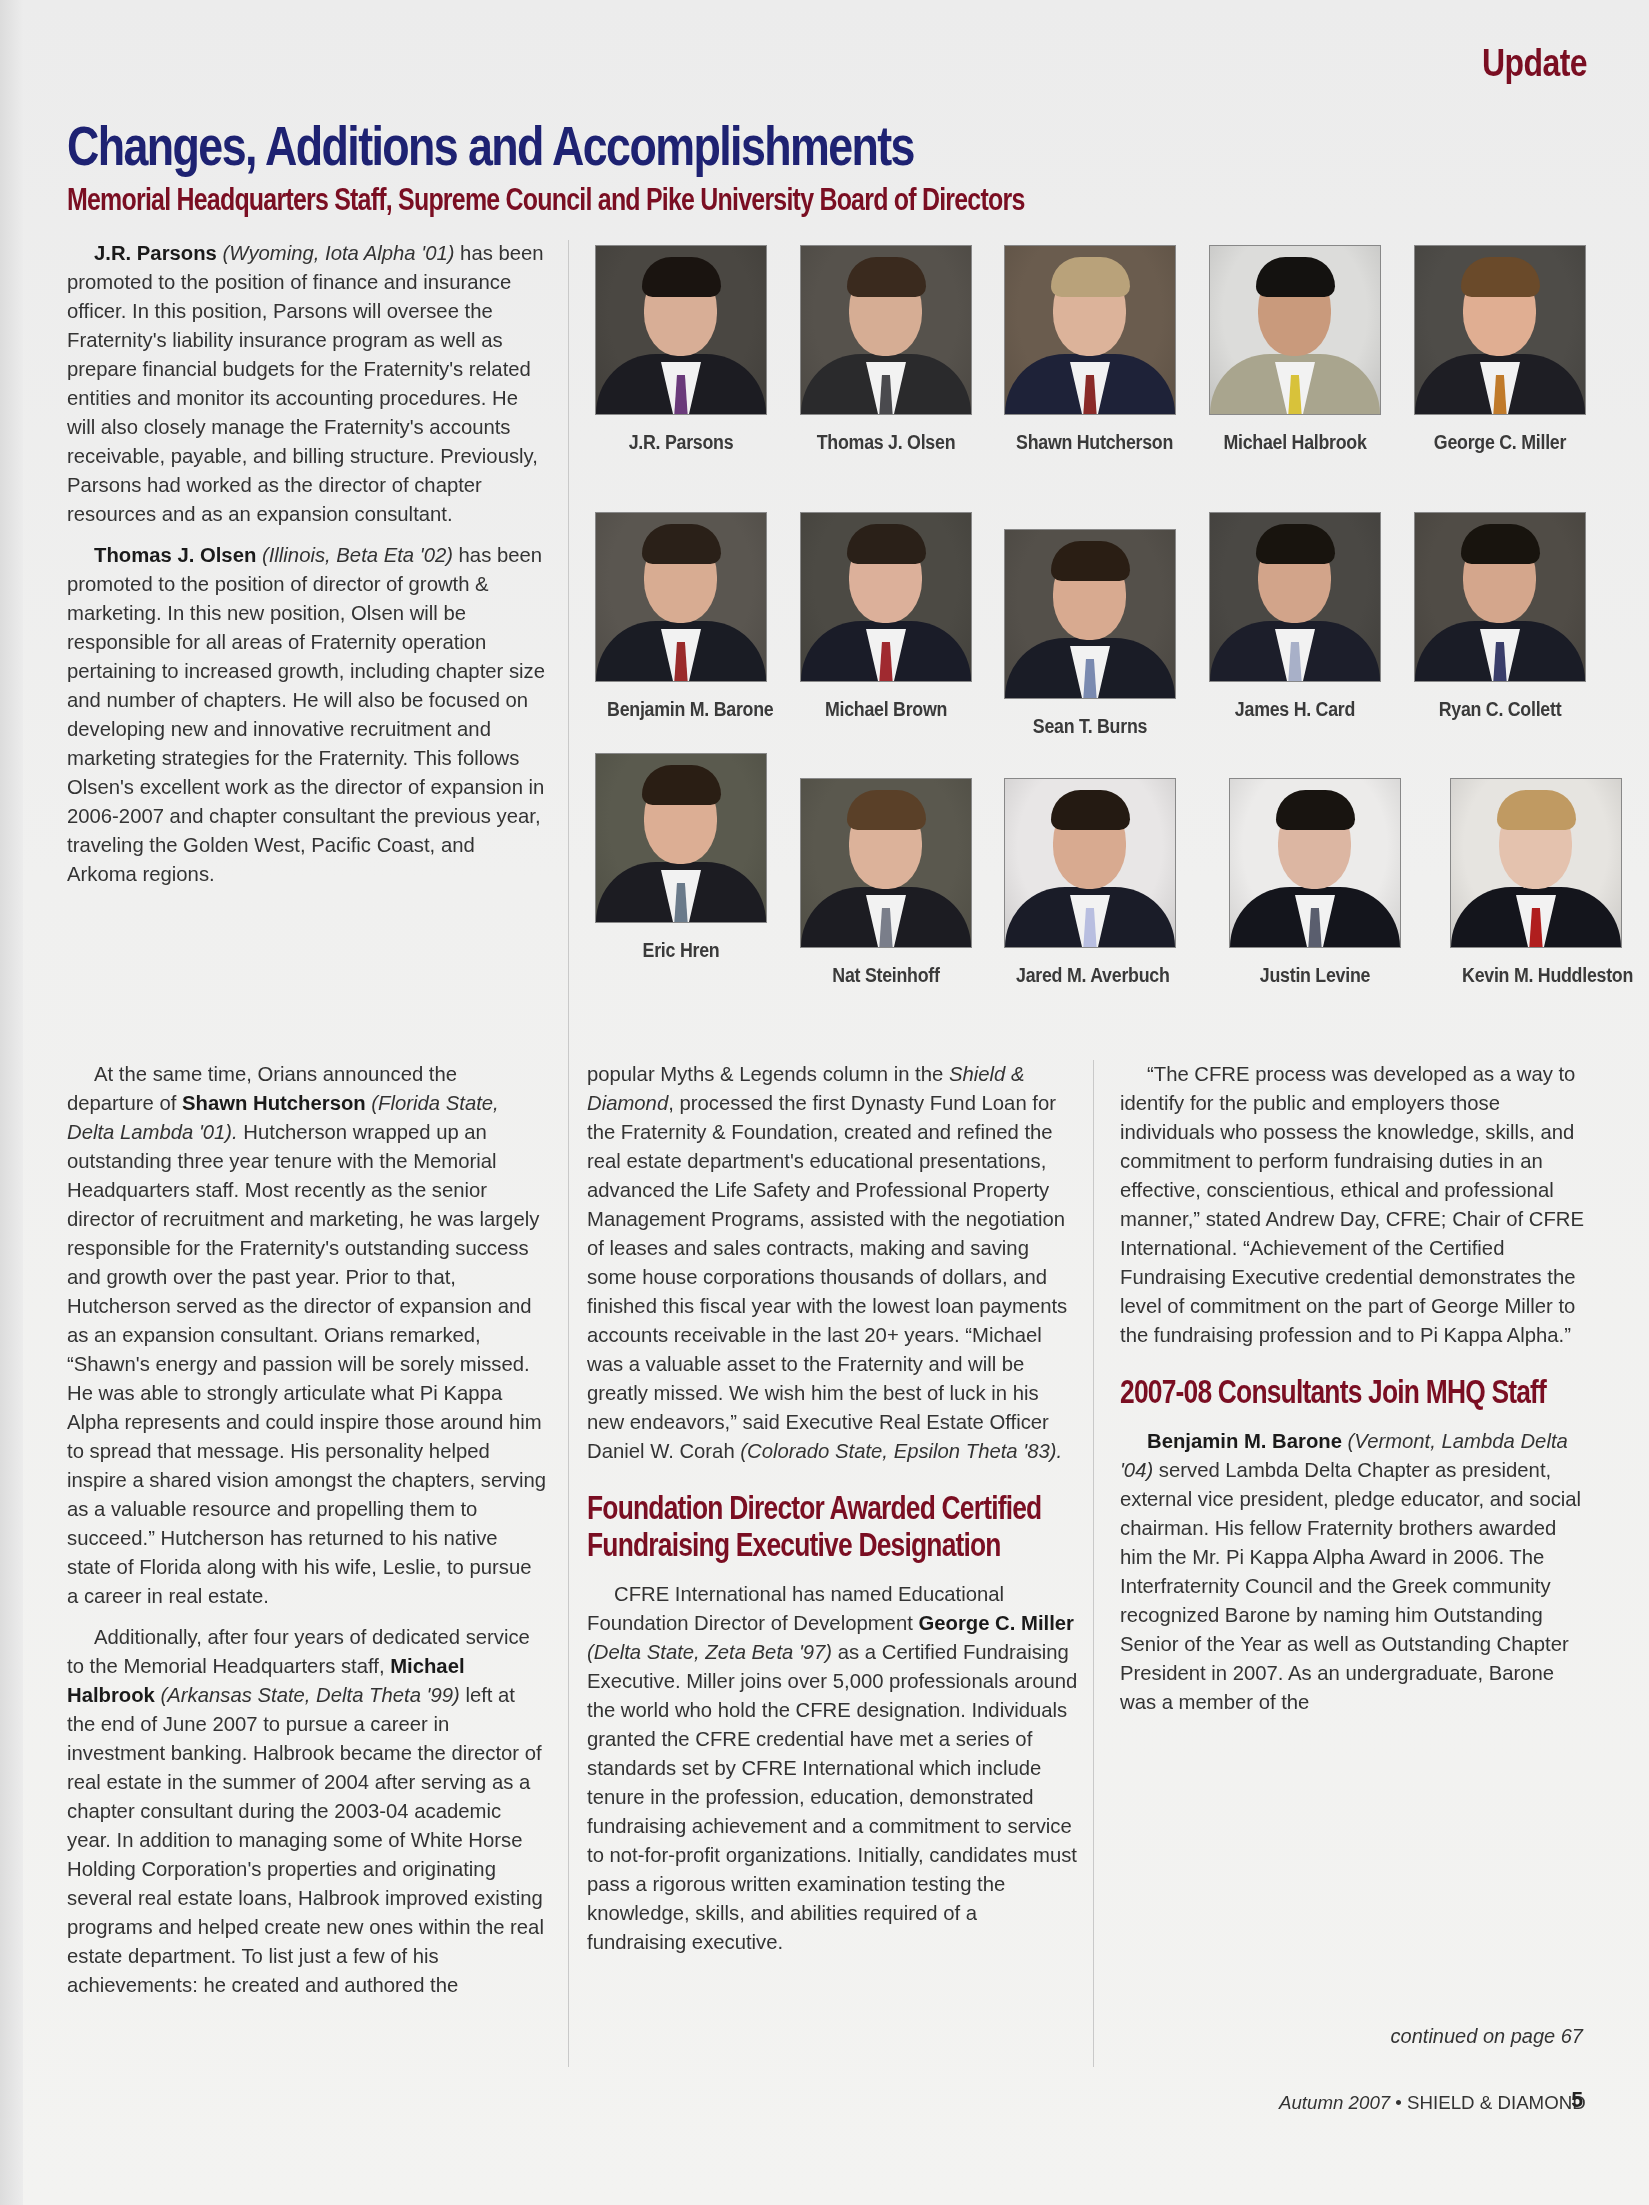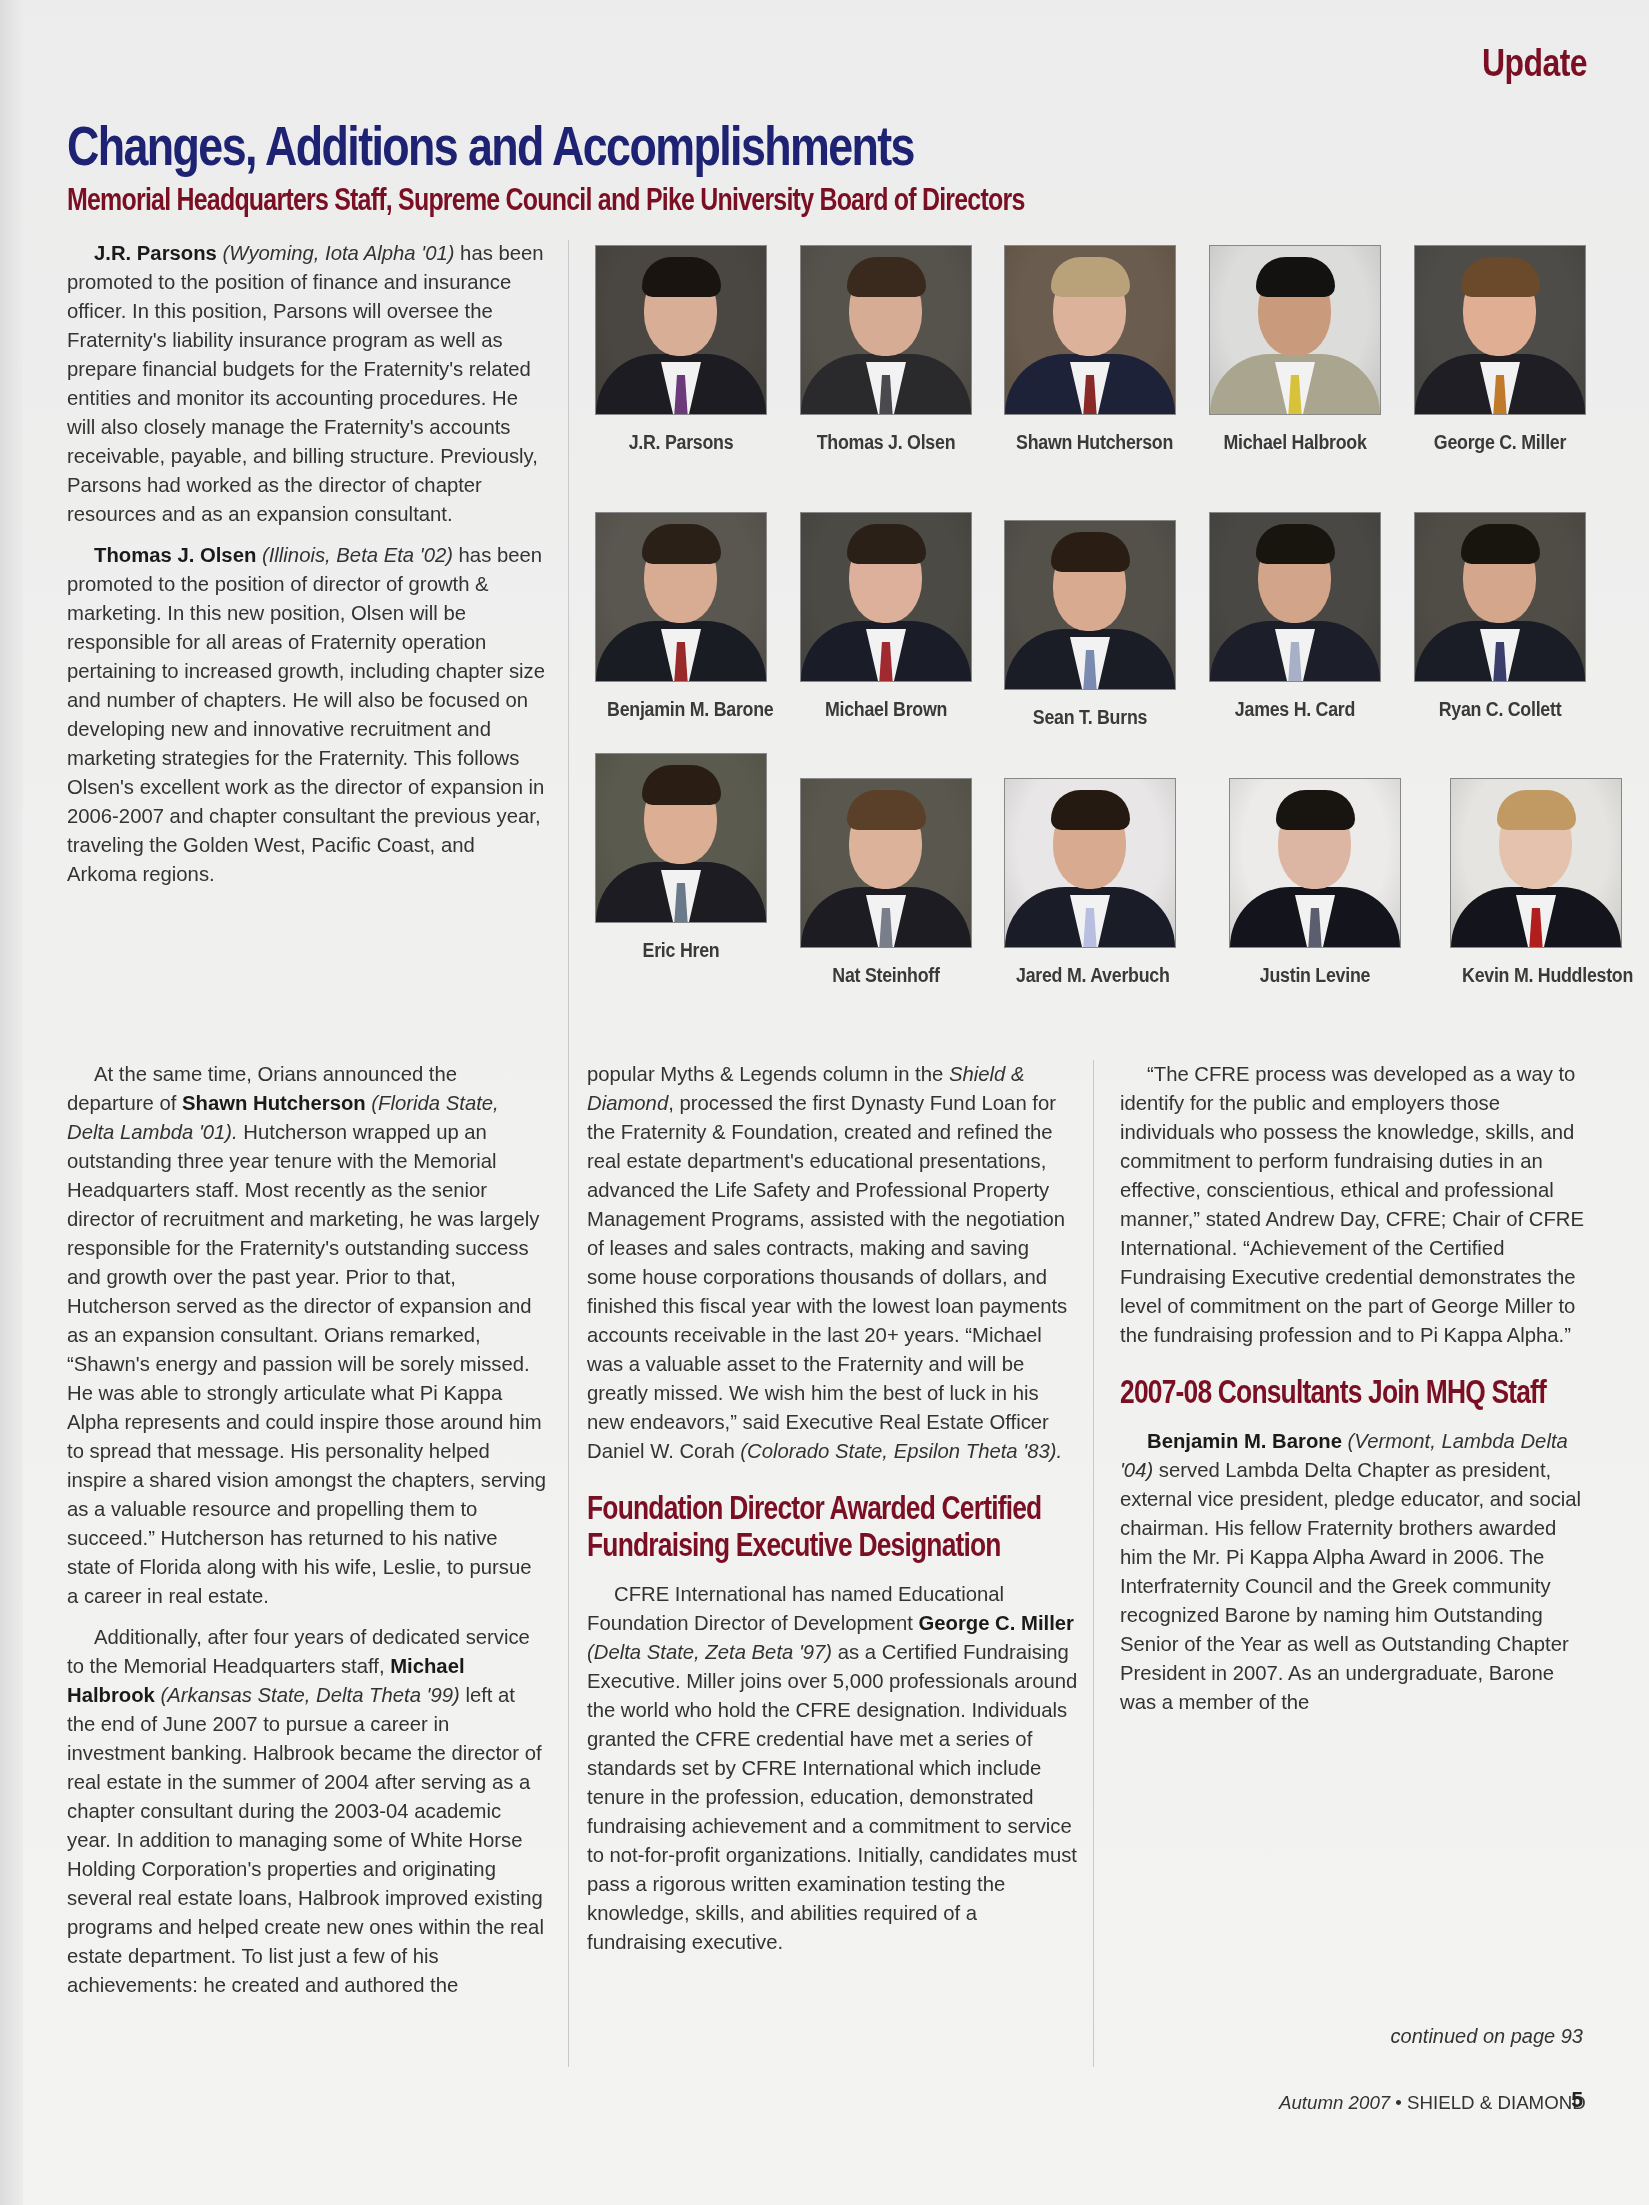--- a/index.html
+++ b/index.html
@@ -135,21 +135,21 @@
         <div class="photo">
           <div class="bg" style="background: radial-gradient(at 50% 40%, rgb(76, 74, 68) 0%, rgb(76, 74, 68) 60%, rgba(0, 0, 0, 0.25) 140%), rgb(76, 74, 68);"></div>
           <div class="suit" style="background: rgb(26, 28, 40);"></div>
           <div class="shirt"></div>
           <div class="tie" style="background: rgb(160, 42, 48);"></div>
           <div class="head" style="background: rgb(220, 176, 154);"></div>
           <div class="hair" style="background: rgb(42, 32, 24);"></div>
         </div>
         <div class="caption">Michael Brown</div>
       </div>
-      <div class="person" style="left: 409px; top: 275px;">
+      <div class="person" style="left: 409px; top: 284px;">
         <div class="photo">
           <div class="bg" style="background: radial-gradient(at 50% 40%, rgb(84, 80, 74) 0%, rgb(84, 80, 74) 60%, rgba(0, 0, 0, 0.25) 140%), rgb(84, 80, 74);"></div>
           <div class="suit" style="background: rgb(26, 28, 38);"></div>
           <div class="shirt"></div>
           <div class="tie" style="background: rgb(122, 138, 176);"></div>
           <div class="head" style="background: rgb(216, 170, 144);"></div>
           <div class="hair" style="background: rgb(42, 30, 20);"></div>
         </div>
         <div class="caption">Sean T. Burns</div>
       </div>
@@ -255,20 +255,20 @@
   </div>
 
   <div class="col col3">
     <p>“The CFRE process was developed as a way to identify for the public and employers those individuals who possess the knowledge, skills, and commitment to perform fundraising duties in an effective, conscientious, ethical and professional manner,” stated Andrew Day, CFRE; Chair of CFRE International. “Achievement of the Certified Fundraising Executive credential demonstrates the level of commitment on the part of George Miller to the fundraising profession and to Pi Kappa Alpha.”</p>
     <div class="h2">2007-08 Consultants Join MHQ Staff</div>
     <p>
       <b>Benjamin M. Barone</b><i> (Vermont, Lambda Delta '04)</i><span>  served Lambda Delta Chapter as president, external vice president, pledge educator, and social chairman. His fellow Fraternity brothers awarded him the Mr. Pi Kappa Alpha Award in 2006. The Interfraternity Council and the Greek community recognized Barone by naming him Outstanding Senior of the Year as well as Outstanding Chapter President in 2007. As an undergraduate, Barone was a member of the</span>
     </p>
   </div>
 
-  <div class="continued">continued on page 93</div>
+  <div class="continued">continued on page 67</div>
 
   <div class="footer">
     <span class="issue">Autumn 2007</span><span> • </span><span>SHIELD &amp; DIAMOND</span>
   </div>
   <div class="pagenum">5</div>
 </div>
 
 
 </body></html>

